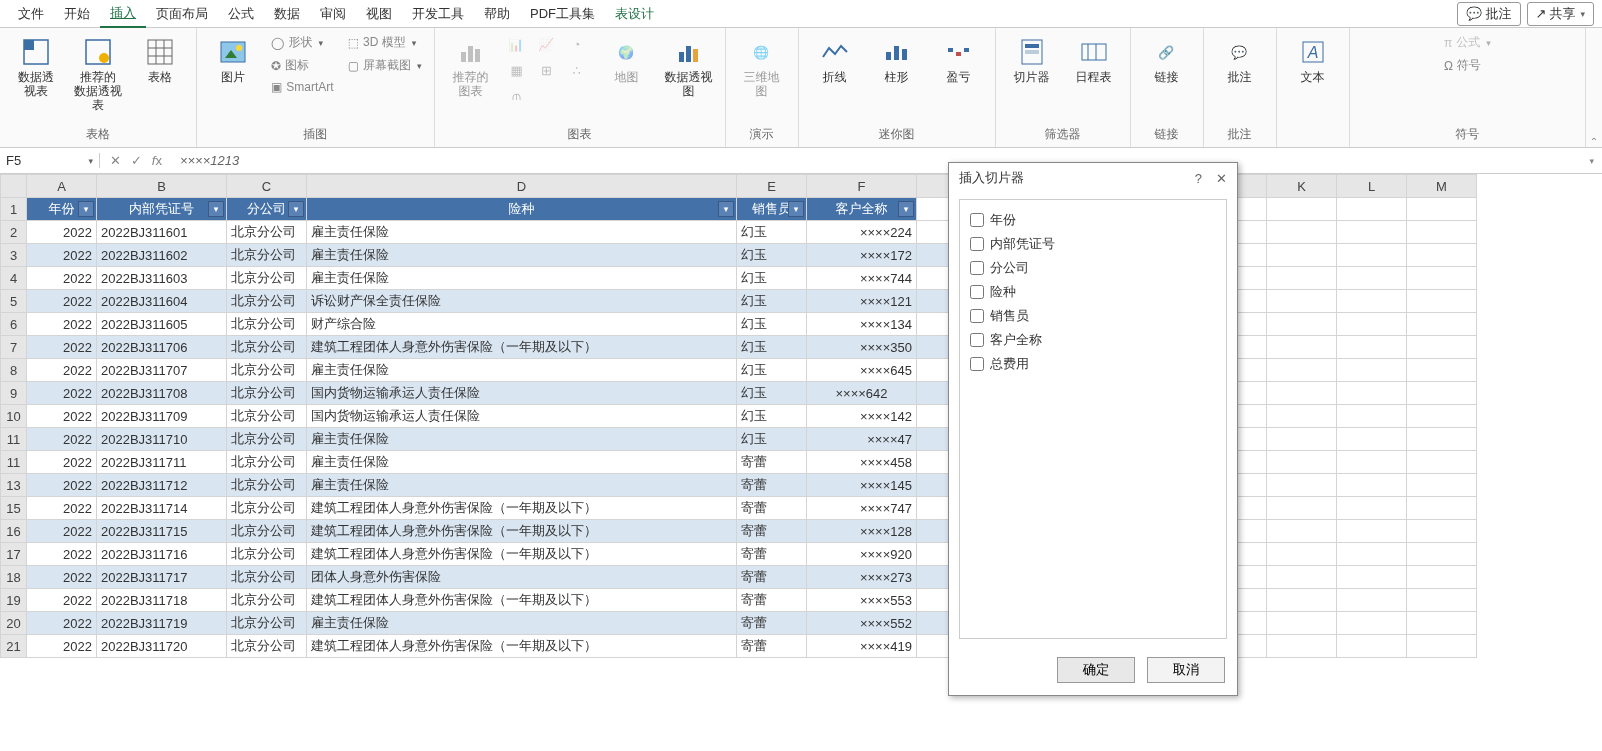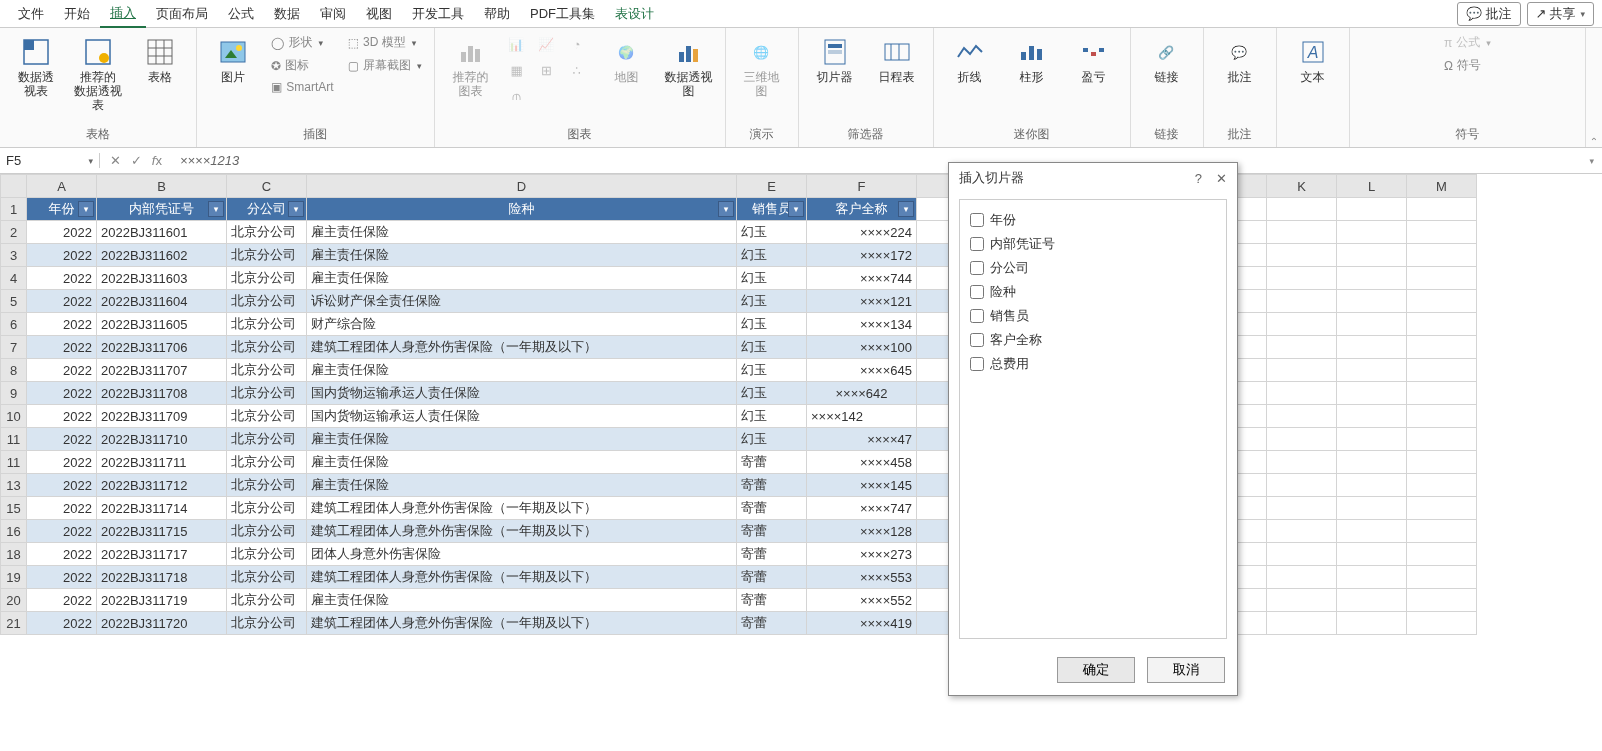--- a/index.html
+++ b/index.html
@@ -206,46 +206,20 @@
 图</span>
         </div>
       </div>
     <div class="group-label">演示</div>
   </div>
 
   <div class="group">
     <div class="group-body">
       <div class="big-btn">
           <div class="ic">
-            <svg width="28" height="28">
-              <rect x="4" y="2" width="20" height="24" fill="none" stroke="#3b6ea5"></rect>
-              <rect x="7" y="6" width="14" height="4" fill="#3b6ea5"></rect>
-              <rect x="7" y="12" width="14" height="4" fill="#bcd"></rect>
-            </svg>
-          </div>
-          <span>切片器</span>
-        </div>
-      <div class="big-btn">
-          <div class="ic">
-            <svg width="28" height="28">
-              <rect x="2" y="6" width="24" height="16" fill="none" stroke="#3b6ea5"></rect>
-              <line x1="8" y1="6" x2="8" y2="22" stroke="#3b6ea5"></line>
-              <line x1="16" y1="6" x2="16" y2="22" stroke="#3b6ea5"></line>
-            </svg>
-          </div>
-          <span>日程表</span>
-        </div>
-    </div>
-    <div class="group-label">筛选器</div>
-  </div>
-
-  <div class="group">
-    <div class="group-body">
-      <div class="big-btn">
-          <div class="ic">
             <svg width="28" height="20">
               <polyline points="2,15 8,6 14,12 20,4 26,10" fill="none" stroke="#3b6ea5" stroke-width="2"></polyline>
             </svg>
           </div>
           <span>折线</span>
         </div>
       <div class="big-btn">
           <div class="ic">
             <svg width="28" height="20">
               <rect x="3" y="10" width="5" height="8" fill="#3b6ea5"></rect>
@@ -260,20 +234,46 @@
             <svg width="28" height="20">
               <rect x="3" y="6" width="5" height="4" fill="#3b6ea5"></rect>
               <rect x="11" y="10" width="5" height="4" fill="#c0504d"></rect>
               <rect x="19" y="6" width="5" height="4" fill="#3b6ea5"></rect>
             </svg>
           </div>
           <span>盈亏</span>
         </div>
     </div>
     <div class="group-label">迷你图</div>
+  </div>
+
+  <div class="group">
+    <div class="group-body">
+      <div class="big-btn">
+          <div class="ic">
+            <svg width="28" height="28">
+              <rect x="4" y="2" width="20" height="24" fill="none" stroke="#3b6ea5"></rect>
+              <rect x="7" y="6" width="14" height="4" fill="#3b6ea5"></rect>
+              <rect x="7" y="12" width="14" height="4" fill="#bcd"></rect>
+            </svg>
+          </div>
+          <span>切片器</span>
+        </div>
+      <div class="big-btn">
+          <div class="ic">
+            <svg width="28" height="28">
+              <rect x="2" y="6" width="24" height="16" fill="none" stroke="#3b6ea5"></rect>
+              <line x1="8" y1="6" x2="8" y2="22" stroke="#3b6ea5"></line>
+              <line x1="16" y1="6" x2="16" y2="22" stroke="#3b6ea5"></line>
+            </svg>
+          </div>
+          <span>日程表</span>
+        </div>
+    </div>
+    <div class="group-label">筛选器</div>
   </div>
 
   <div class="group">
     <div class="group-body">
         <div class="big-btn">
           <div class="ic">🔗</div>
           <span>链接</span>
         </div>
       </div>
     <div class="group-label">链接</div>
@@ -452,21 +452,21 @@
           <td class="" style="text-align:right"></td>
           <td class="" style="text-align:right"></td>
         </tr>
         <tr class="data">
           <th class="rowhead">7</th>
           <td class="d" style="text-align:right">2022</td>
           <td class="d" style="text-align:left">2022BJ311706</td>
           <td class="d" style="text-align:left">北京分公司</td>
           <td class="d" style="text-align:left">建筑工程团体人身意外伤害保险（一年期及以下）</td>
           <td class="d" style="text-align:left">幻玉</td>
-          <td class="d" style="text-align:right">××××100</td>
+          <td class="d" style="text-align:right">××××350</td>
           <td class="d" style="text-align:right"></td>
           <td class="" style="text-align:right"></td>
           <td class="" style="text-align:right"></td>
           <td class="" style="text-align:right"></td>
           <td class="" style="text-align:right"></td>
           <td class="" style="text-align:right"></td>
           <td class="" style="text-align:right"></td>
         </tr>
         <tr class="data">
           <th class="rowhead">8</th>
@@ -500,21 +500,21 @@
           <td class="" style="text-align:right"></td>
           <td class="" style="text-align:right"></td>
         </tr>
         <tr class="data">
           <th class="rowhead">10</th>
           <td class="d" style="text-align:right">2022</td>
           <td class="d" style="text-align:left">2022BJ311709</td>
           <td class="d" style="text-align:left">北京分公司</td>
           <td class="d" style="text-align:left">国内货物运输承运人责任保险</td>
           <td class="d" style="text-align:left">幻玉</td>
-          <td class="d" style="text-align:left">××××142</td>
+          <td class="d" style="text-align:right">××××142</td>
           <td class="d" style="text-align:right"></td>
           <td class="" style="text-align:right"></td>
           <td class="" style="text-align:right"></td>
           <td class="" style="text-align:right"></td>
           <td class="" style="text-align:right"></td>
           <td class="" style="text-align:right"></td>
           <td class="" style="text-align:right"></td>
         </tr>
         <tr class="data">
           <th class="rowhead">11</th>
@@ -581,20 +581,36 @@
           <td class="" style="text-align:right"></td>
         </tr>
         <tr class="data">
           <th class="rowhead">16</th>
           <td class="d" style="text-align:right">2022</td>
           <td class="d" style="text-align:left">2022BJ311715</td>
           <td class="d" style="text-align:left">北京分公司</td>
           <td class="d" style="text-align:left">建筑工程团体人身意外伤害保险（一年期及以下）</td>
           <td class="d" style="text-align:left">寄蕾</td>
           <td class="d" style="text-align:right">××××128</td>
+          <td class="d" style="text-align:right"></td>
+          <td class="" style="text-align:right"></td>
+          <td class="" style="text-align:right"></td>
+          <td class="" style="text-align:right"></td>
+          <td class="" style="text-align:right"></td>
+          <td class="" style="text-align:right"></td>
+          <td class="" style="text-align:right"></td>
+        </tr>
+        <tr class="data">
+          <th class="rowhead">17</th>
+          <td class="d" style="text-align:right">2022</td>
+          <td class="d" style="text-align:left">2022BJ311716</td>
+          <td class="d" style="text-align:left">北京分公司</td>
+          <td class="d" style="text-align:left">建筑工程团体人身意外伤害保险（一年期及以下）</td>
+          <td class="d" style="text-align:left">寄蕾</td>
+          <td class="d" style="text-align:right">××××920</td>
           <td class="d" style="text-align:right"></td>
           <td class="" style="text-align:right"></td>
           <td class="" style="text-align:right"></td>
           <td class="" style="text-align:right"></td>
           <td class="" style="text-align:right"></td>
           <td class="" style="text-align:right"></td>
           <td class="" style="text-align:right"></td>
         </tr>
         <tr class="data">
           <th class="rowhead">18</th>

